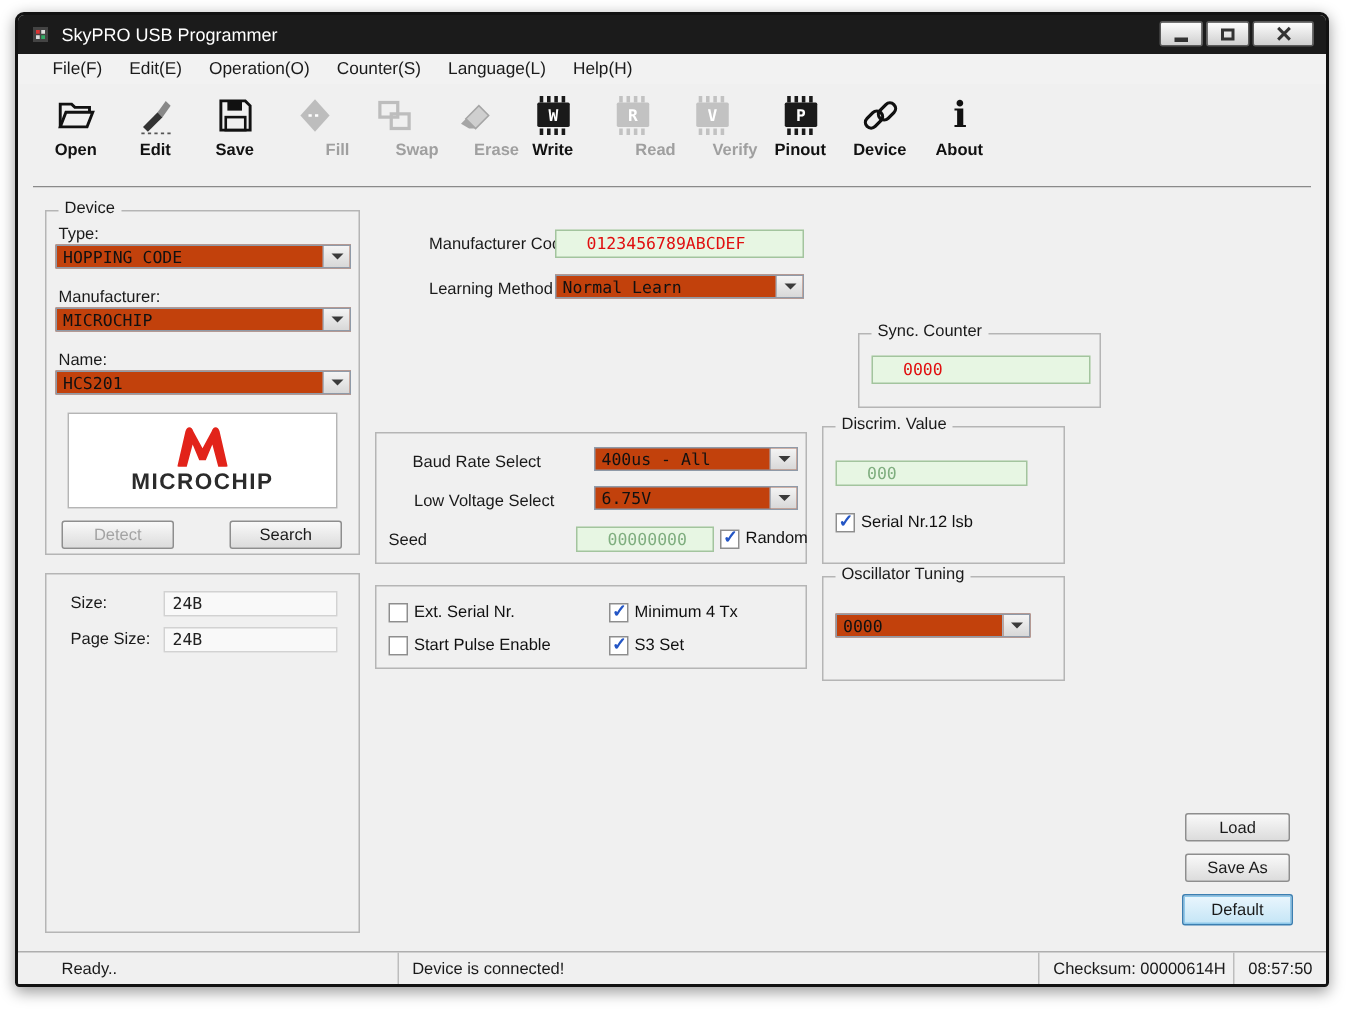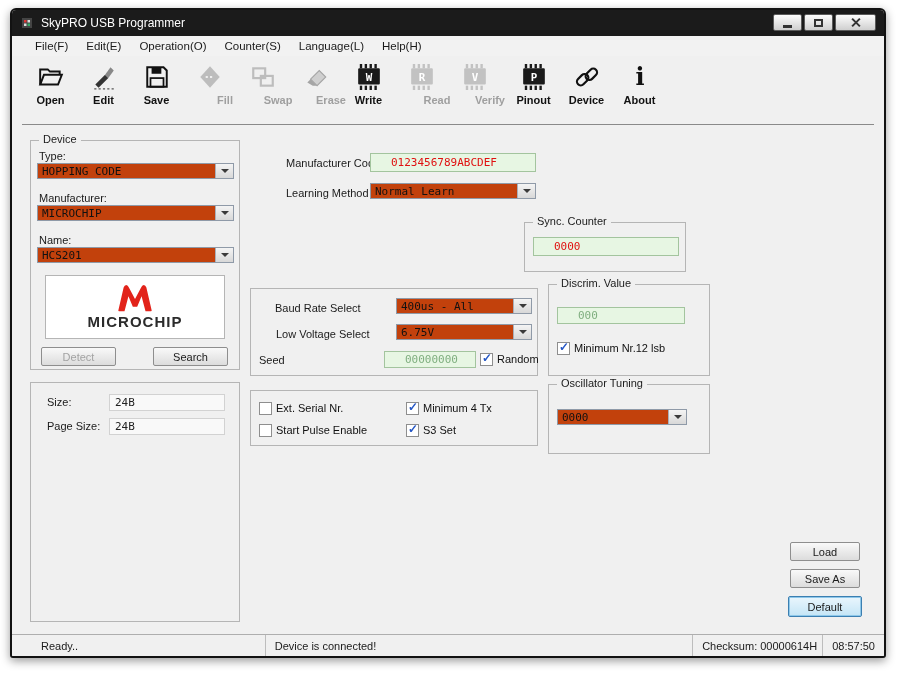--- a/index.html
+++ b/index.html
@@ -341,21 +341,21 @@
 
     <span class="lbl" style="left:274px; top:62px;">Learning Method</span>
     <div class="combo" style="left:358px; top:58px; width:166px;">
       <span class="combo-val">Normal Learn</span>
       <span class="combo-btn">
             <span class="combo-arrow"></span>
           </span>
     </div>
 
 
-    <div class="group" style="left:512px; top:97px; width:162px; height:50px;">
+    <div class="group" style="left:560px; top:97px; width:162px; height:50px;">
       <span class="legend">Sync. Counter</span>
       <div class="gfield" style="left:8px; top:14px; width:146px; height:19px;">
         <span class="red">0000</span>
       </div>
     </div>
 
     <div class="group" style="left:238px; top:163px; width:288px; height:88px;">
       <span class="lbl" style="left:8px; top:13px;padding-left:16px;">Baud Rate Select</span>
       <div class="combo" style="left:145px; top:9px; width:136px;">
         <span class="combo-val">400us - All</span>
@@ -380,21 +380,21 @@
       </span>
     </div>
 
     <div class="group" style="left:536px; top:159px; width:162px; height:92px;">
       <span class="legend">Discrim. Value</span>
       <div class="gfield" style="left:8px; top:22px; width:128px; height:17px;">
         <span class="lgreen">000</span>
       </div>
       <span class="cb" style="left:8px; top:56px;">
         <span class="cb-box checked"></span>
-        <span class="cb-label">Minimum Nr.12 lsb</span>
+        <span class="cb-label">Serial Nr.12 lsb</span>
       </span>
     </div>
 
     <div class="group" style="left:238px; top:265px; width:288px; height:56px;">
       <span class="cb" style="left:8px; top:10px;">
         <span class="cb-box"></span>
         <span class="cb-label">Ext. Serial Nr.</span>
       </span>
       <span class="cb" style="left:155px; top:10px;">
         <span class="cb-box checked"></span>

